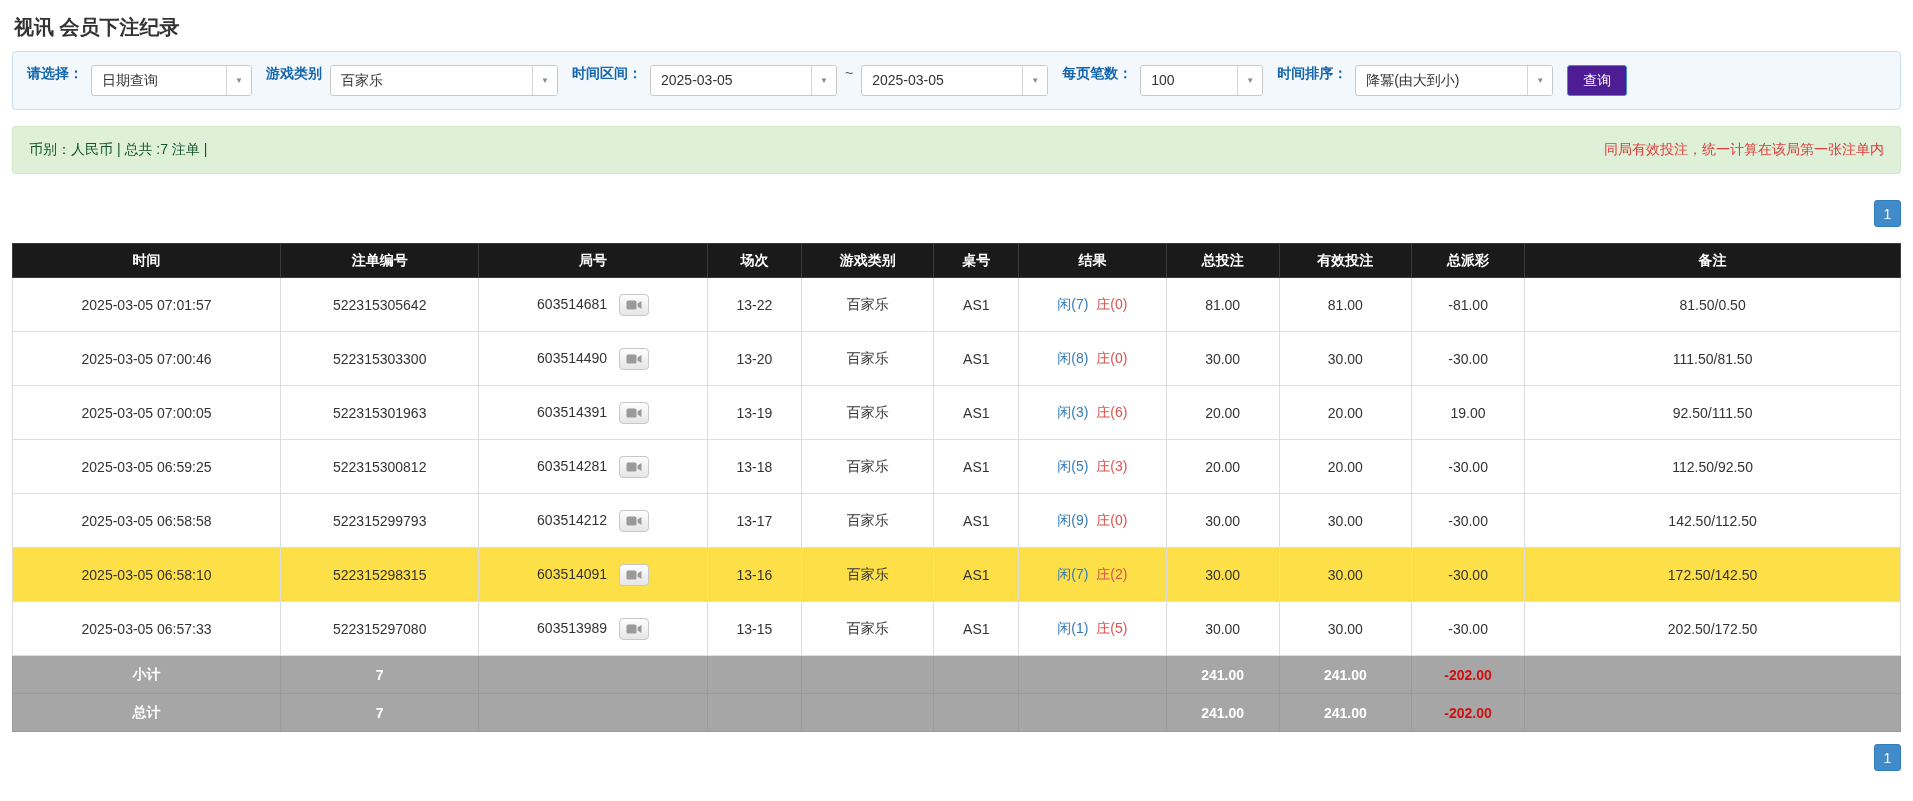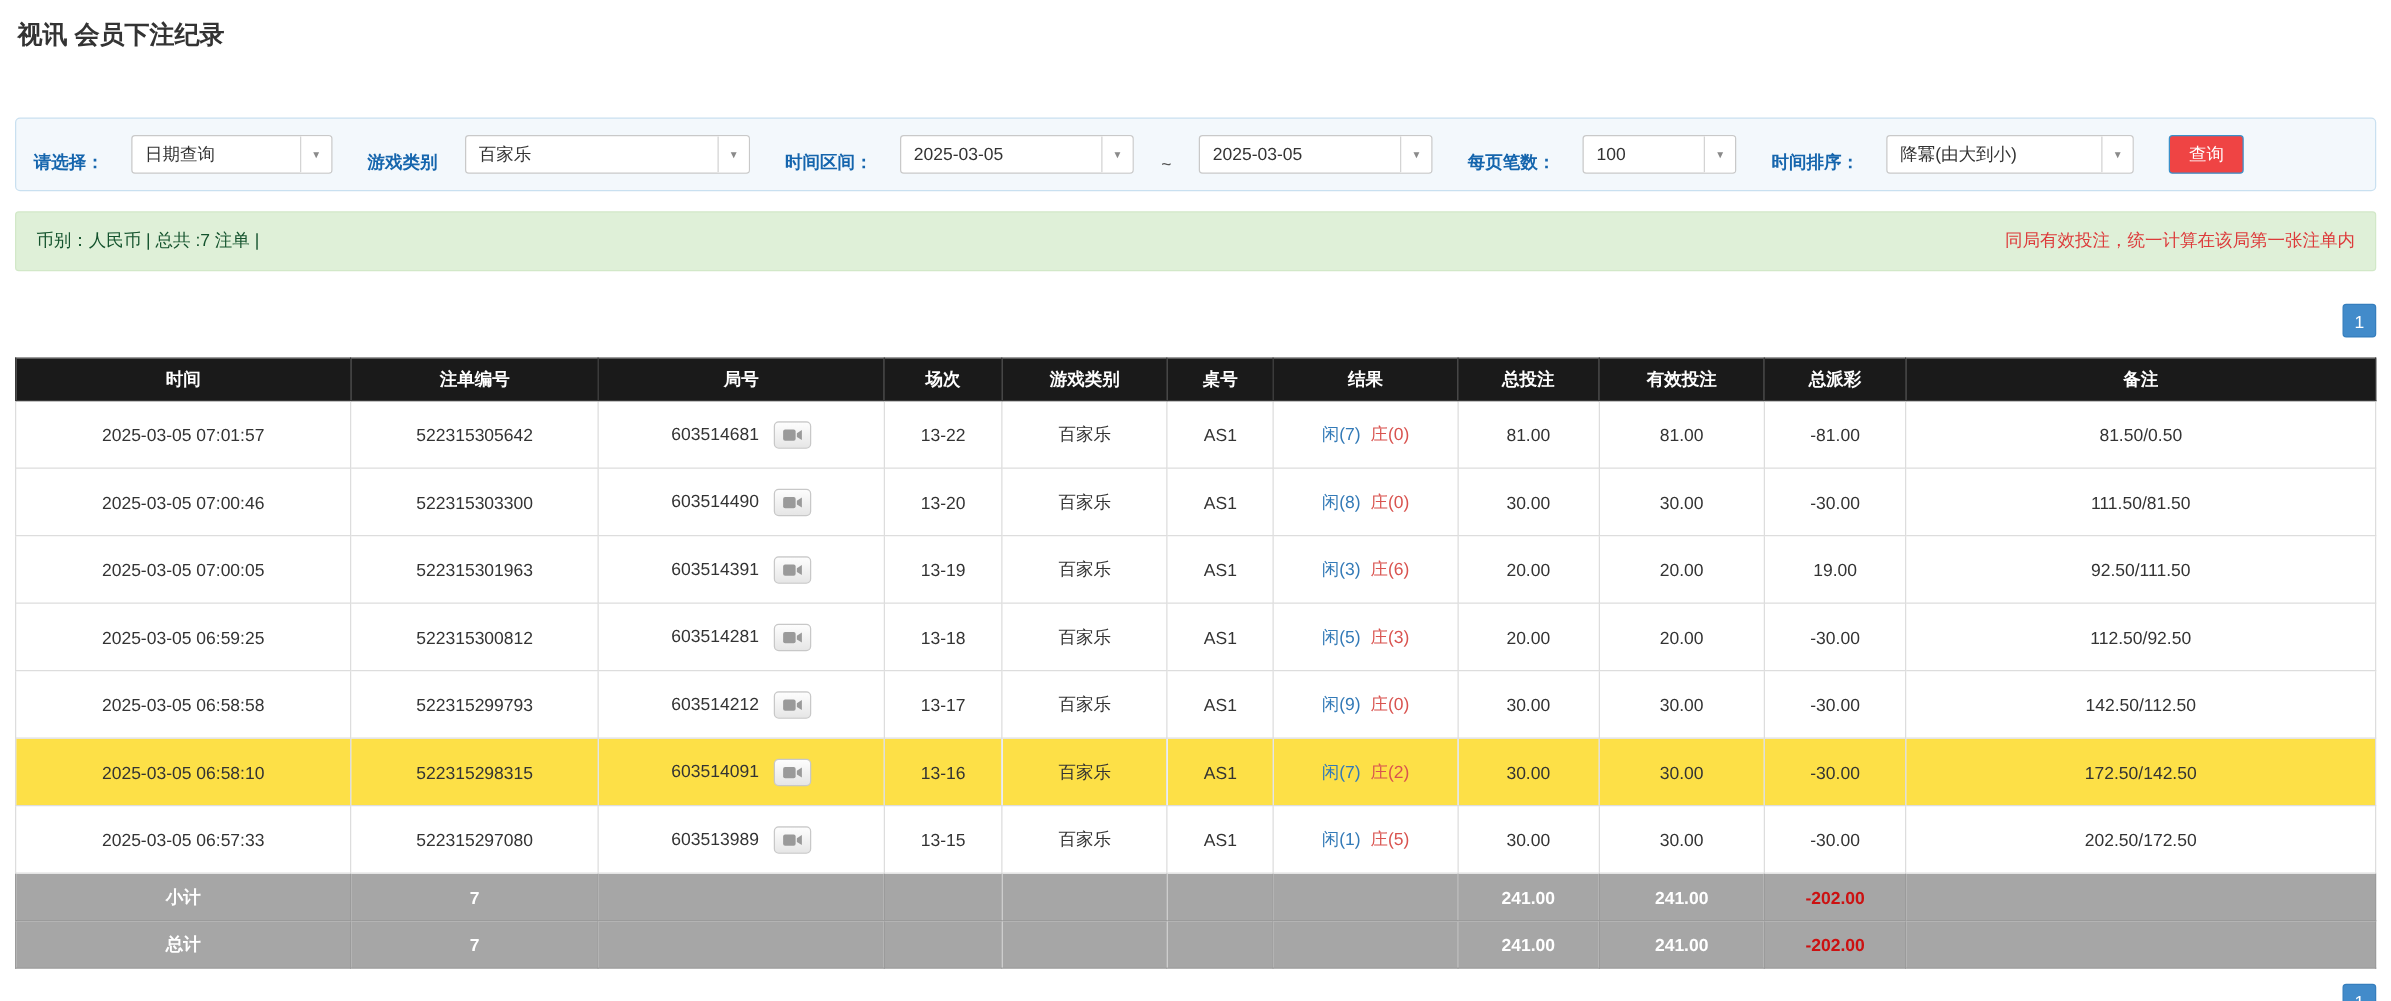--- a/index.html
+++ b/index.html
@@ -9,23 +9,23 @@
     width: 1913px; height: 801px; overflow: hidden;
     color:#333;
   }
   .page { padding: 10px 12px 0 12px; }
 
   
   .page-title { font-size: 20px; font-weight: 600; color:#333; padding: 4px 0 10px 2px; }
 
   
   .filter-bar {
-    display: flex; align-items: flex-end; gap: 22px;
+    display: flex; align-items: flex-start; gap: 8px;
     background: #f3f8fc; border: 1px solid #c9e0f0; border-radius: 4px;
-    padding: 13px 14px; margin-bottom: 16px; margin-top: 43px;
+    padding: 13px 14px; margin-bottom: 16px;
   }
   .flabel { color:#1565ad; font-weight: bold; font-size: 14px; white-space: nowrap; margin-left: 6px; }
   .flabel:first-child { margin-left: 0; }
   .selectbox {
     display: inline-flex; align-items: stretch; height: 31px;
     background:#fff; border:1px solid #c9c9c9; border-radius: 3px; overflow:hidden;
     cursor: pointer;
   }
   .selectbox .val { flex:1; padding: 0 10px; line-height: 29px; font-size: 14px; color:#333; white-space: nowrap; overflow:hidden; }
   .selectbox .caret {
@@ -33,21 +33,21 @@
     color:#8a8a8a; font-size: 8px; background:#fff;
   }
   .w-qtype { width: 161px; }
   .w-game  { width: 228px; }
   .w-date  { width: 187px; }
   .w-size  { width: 123px; }
   .w-sort  { width: 198px; }
   .tilde { color:#555; font-size: 14px; }
   .btn-search {
     height: 31px; padding: 0 15px; margin-left: 6px;
-    background:#ef4444; border:1px solid #3a90c9; border-radius: 3px;
+    background:#4c1d95; border:1px solid #3a90c9; border-radius: 3px;
     color:#fff; font-size: 14px; cursor:pointer;
     font-family: "Liberation Sans", "DejaVu Sans", sans-serif;
   }
 
   
   .summary-bar {
     display:flex; justify-content: space-between; align-items:center;
     background:#dff0d8; border:1px solid #d2e8c8; border-radius: 3px;
     padding: 14px 16px; font-size: 14px; margin-bottom: 26px;
   }

